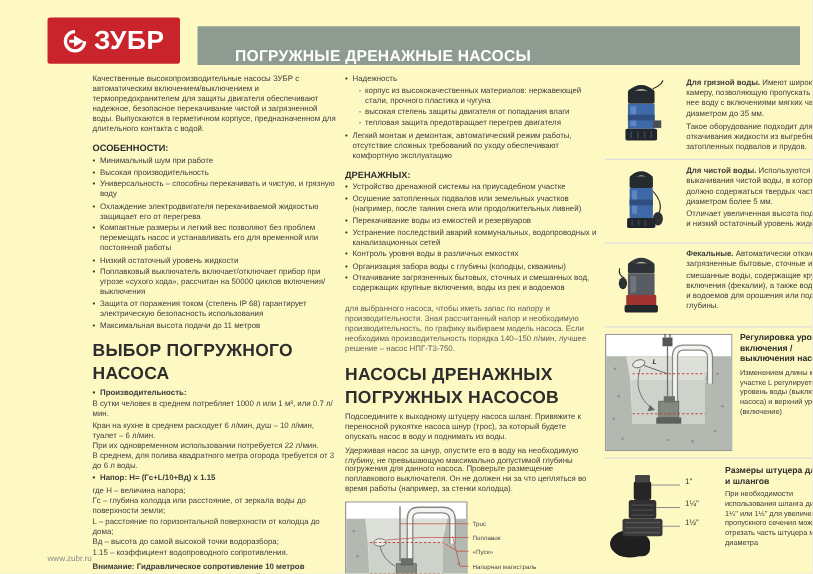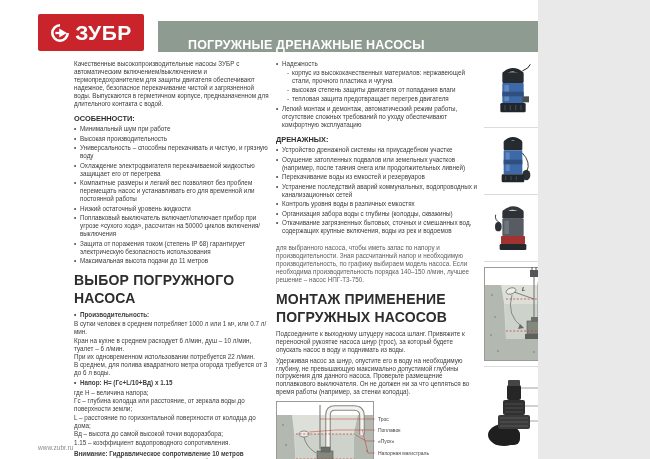--- a/index.html
+++ b/index.html
@@ -1,16 +1,16 @@
 <!DOCTYPE html>
 <html><head>
 <meta charset="utf-8">
 <style>
   html,body{margin:0;padding:0;background:#e9e9e9;}
-  .page{position:relative;width:538px;height:459px;background:#ffffff;overflow:hidden;
+  .page{position:relative;width:650px;height:459px;background:#fef9c3;overflow:hidden;
         font-family:"Liberation Sans",sans-serif;color:#3c3c3c;}
   
   .logo{position:absolute;left:38px;top:14px;width:106px;height:37px;background:#c9242c;
         border-radius:2px;display:flex;align-items:center;justify-content:center;gap:5px;}
   .logo svg{width:20px;height:20px;}
   .logo-text{color:#fff;font-weight:bold;font-size:21px;letter-spacing:.5px;}
   .banner{position:absolute;left:158px;top:21px;width:482px;height:31px;background:#8e9b91;
           display:flex;align-items:flex-end;box-sizing:border-box;padding-left:30px;}
   .banner-title{color:#fff;font-weight:bold;font-size:12.5px;letter-spacing:.2px;}
   
@@ -126,21 +126,21 @@
         <li>Осушение затопленных подвалов или земельных участков (например, после таяния снега или продолжительных ливней)</li>
         <li>Перекачивание воды из емкостей и резервуаров</li>
         <li>Устранение последствий аварий коммунальных, водопроводных и канализационных сетей</li>
         <li>Контроль уровня воды в различных емкостях</li>
         <li>Организация забора воды с глубины (колодцы, скважины)</li>
         <li>Откачивание загрязненных бытовых, сточных и смешанных вод, содержащих крупные включения, воды из рек и водоемов</li>
       </ul>
 
     <div class="continuation">для выбранного насоса, чтобы иметь запас по напору и производительности. Зная рассчитанный напор и необходимую производительность, по графику выбираем модель насоса. Если необходима производительность порядка 140–150 л/мин, лучшее решение – насос НПГ-Т3-750.</div>
 
-    <div class="h-big">МОНТАЖ ПРИМЕНЕНИЕ ПОГРУЖНЫХ НАСОСОВ</div>
+    <div class="h-big">НАСОСЫ ДРЕНАЖНЫХ ПОГРУЖНЫХ НАСОСОВ</div>
     <div class="install-par">Подсоедините к выходному штуцеру насоса шланг. Привяжите к переносной рукоятке насоса шнур (трос), за который будете опускать насос в воду и поднимать из воды.</div>
     <div class="install-par">Удерживая насос за шнур, опустите его в воду на необходимую глубину, не превышающую максимально допустимой глубины погружения для данного насоса. Проверьте размещение поплавкового выключателя. Он не должен ни за что цепляться во время работы (например, за стенки колодца).</div>
 
     
     <svg width="202" height="92" viewBox="0 0 202 92" style="margin-top:2px;">
       <rect x="0.5" y="0.5" width="97" height="91" fill="#ffffff" stroke="#9a9a9a" stroke-width="1"></rect>
       <rect x="1" y="14" width="96" height="77" fill="#b3b8b1"></rect>
       <polygon points="16,14 82,14 78,32 78,70 20,70 18,32" fill="#dde0d8"></polygon>
       <polygon points="18,33 80,33 78,36 78,70 20,70 19,36" fill="#cdd2ca"></polygon>
       <g fill="#8d928b">

